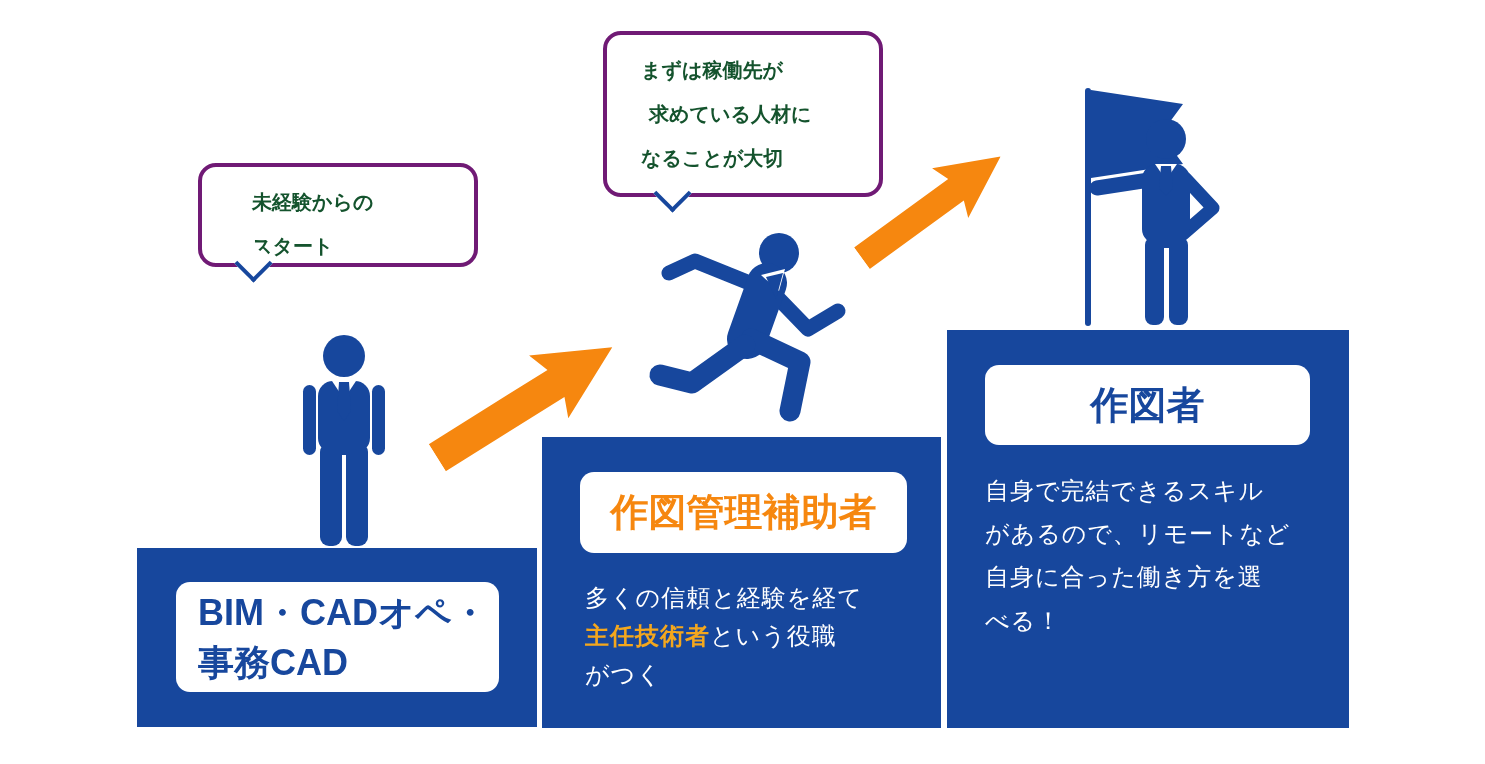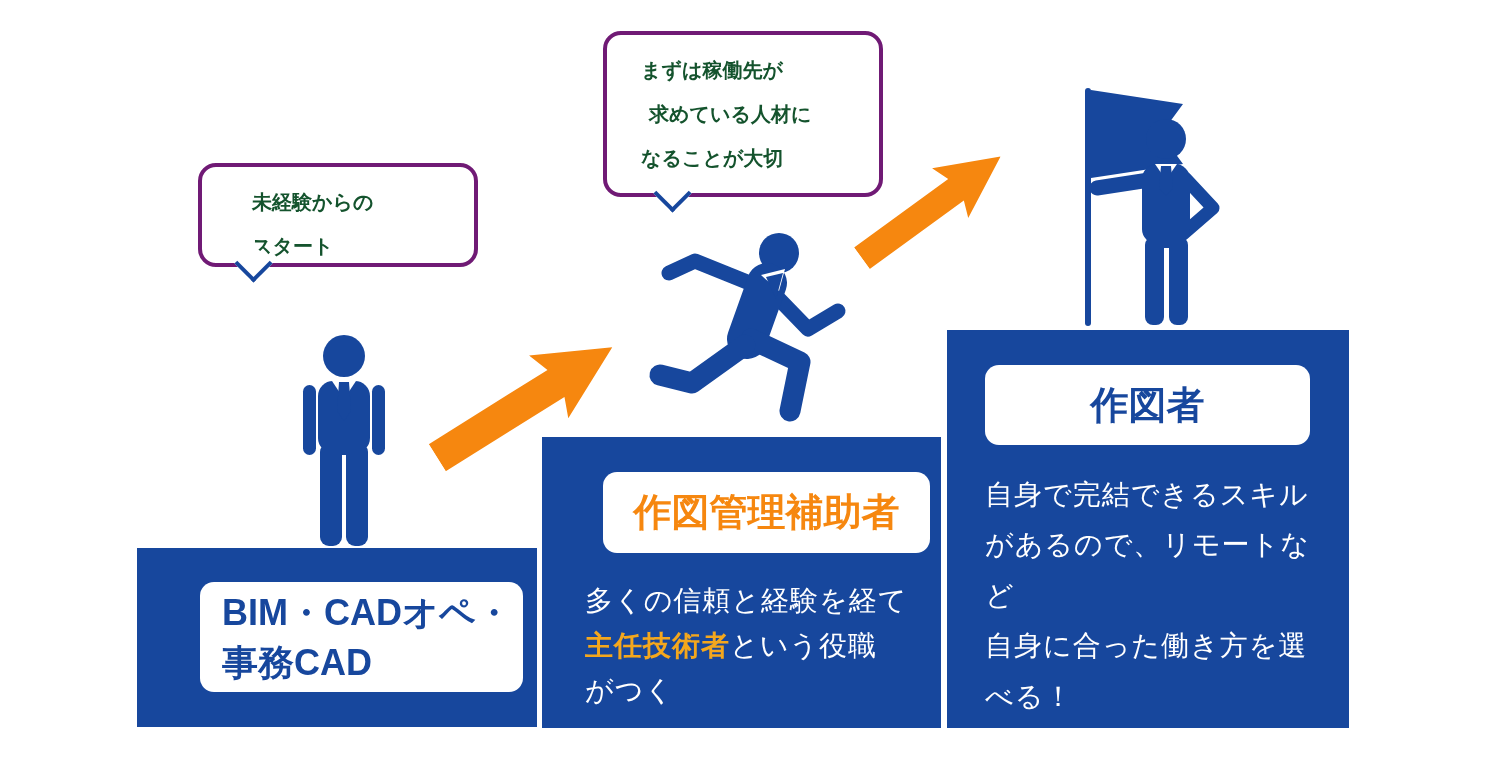--- a/index.html
+++ b/index.html
@@ -36,26 +36,26 @@
   
   .step{background:#17479D;}
   .label-box{
     position:absolute;
     background:#ffffff;
     font-weight:bold;
     box-sizing:border-box;
     border-radius:14px;
   }
   .label-blue{color:#17479D;}
-  .label-orange{color:#F6870F;margin-left:23px;}
+  .label-orange{color:#F6870F;}
   .label-center{display:flex;align-items:center;justify-content:center;font-size:38px;}
   .desc{
     position:absolute;
     color:#ffffff;
-    font-size:28px;
+    font-size:24px;
     letter-spacing:1px;
     font-family:Liberation Serif, serif;
   }
   .hl{color:#F4A71D;font-weight:bold;}
 
   
   .fb{fill:#17479D;}
   .sb{stroke:#17479D;fill:none;}
   .arrow{transform-origin:center center;}
   .arrow svg{display:block;width:100%;height:100%;}
@@ -72,21 +72,21 @@
   </div>
 
   <div class="bubble abs" style="left:603px;top:31px;width:280px;height:166px;">
     <div class="btext" style="left:34px;top:20px;">まずは稼働先が</div>
     <div class="btext" style="left:34px;top:64px;margin-left:8px;">求めている人材に</div>
     <div class="btext" style="left:34px;top:108px;">なることが大切</div>
     <span class="tail" style="left:52px;"></span>
   </div>
 
   <div class="step abs" style="left:137px;top:548px;width:400px;height:179px;">
-    <div class="label-box label-blue" style="left:39px;top:34px;width:323px;height:110px;font-size:36px;line-height:1.4;padding:6px 0 0 22px;margin-left:24px;">
+    <div class="label-box label-blue" style="left:39px;top:34px;width:323px;height:110px;font-size:36px;line-height:1.4;padding:6px 0 0 22px;">
       <div>BIM・CADオペ・</div>
       <div>事務CAD</div>
     </div>
   </div>
 
   <div class="step abs" style="left:542px;top:437px;width:399px;height:291px;">
     <div class="label-box label-orange label-center" style="left:38px;top:35px;width:327px;height:81px;">
       <span>作図管理補助者</span>
     </div>
     <div class="desc" style="left:43px;top:142px;width:330px;line-height:1.6;">

